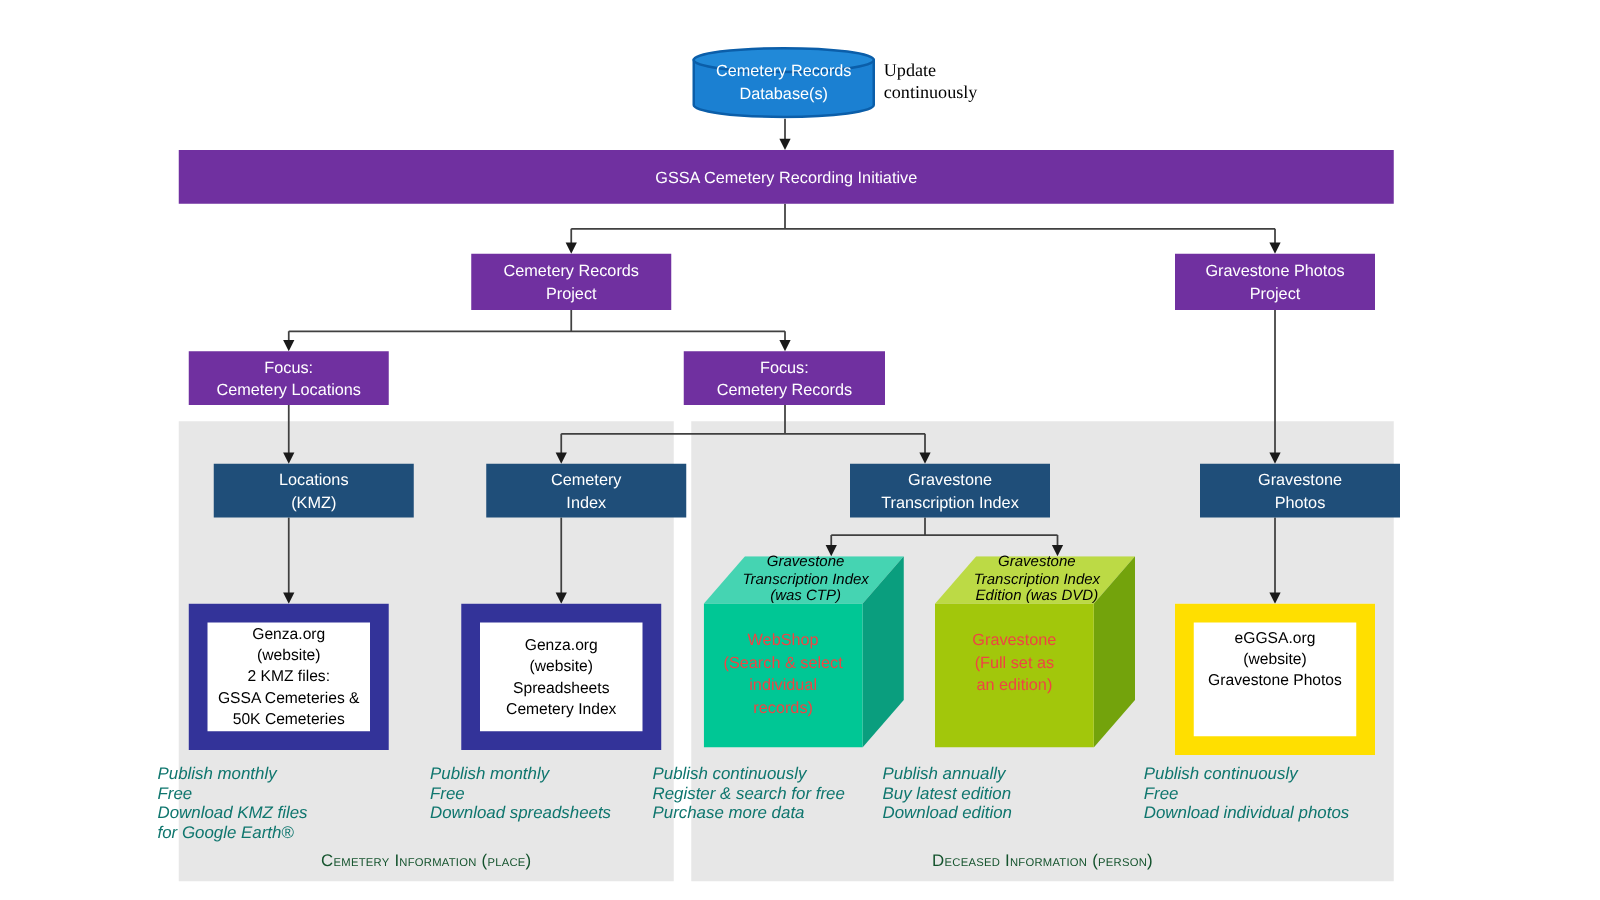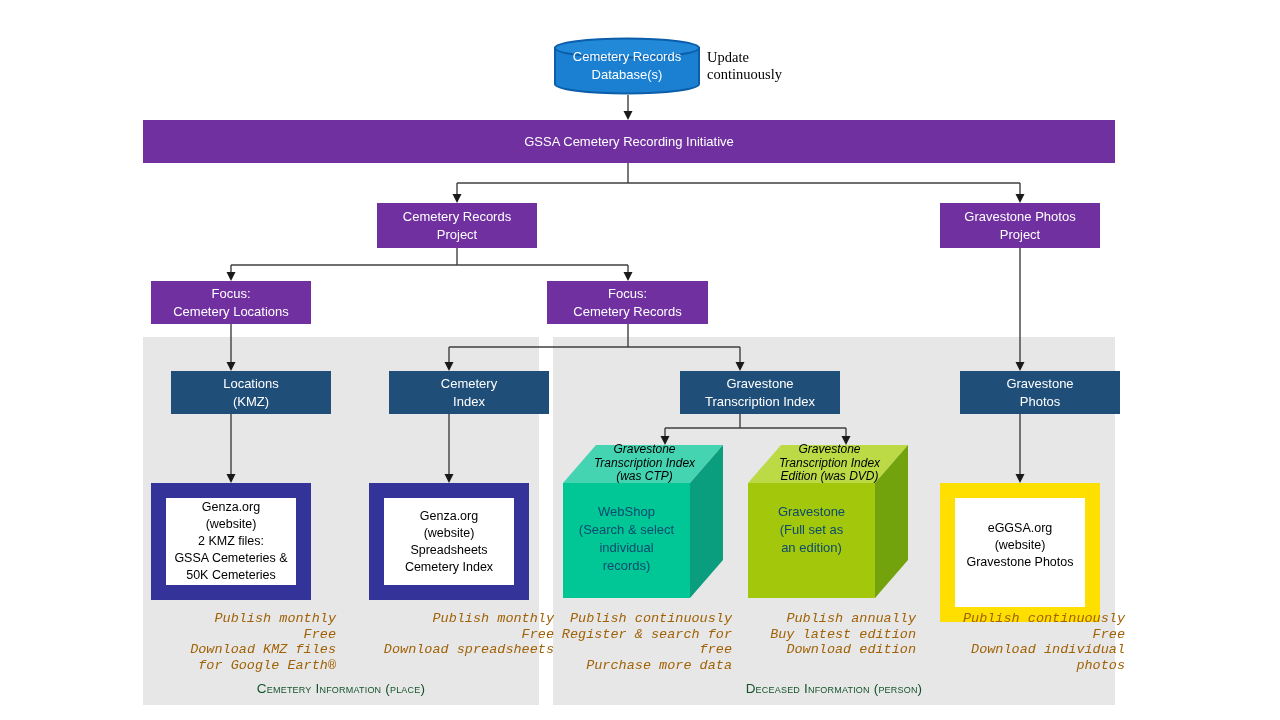--- a/index.html
+++ b/index.html
@@ -11,33 +11,33 @@
   .panel{position:absolute;background:var(--panel-gray);}
   .connectors{position:absolute;left:0;top:0;z-index:2;}
   .node{position:absolute;z-index:3;display:flex;flex-direction:column;
     align-items:center;justify-content:center;text-align:center;
     font-size:13px;line-height:1.32;color:#fff;}
   .purple{background:var(--purple);}
   .navy{background:var(--navy);margin-left:20px;}
   .banner{background:var(--purple);font-size:13px;}
   .framed{background:#fff;color:#000;font-size:12.5px;line-height:17px;}
   .framed.indigo{border:15px solid var(--indigo);}
-  .framed.yellow{border:15px solid var(--yellow);justify-content:flex-start;padding-top:22px;}
+  .framed.yellow{border:15px solid var(--yellow);justify-content:flex-start;padding-top:4px;}
   .cyl-wrap{position:absolute;left:553px;top:37px;width:148px;height:58px;z-index:3;}
   .cyl-text{position:absolute;left:553px;top:48px;width:148px;z-index:4;color:#fff;
     font-size:13px;line-height:1.35;text-align:center;}
   .note{position:absolute;left:707px;top:49px;width:140px;z-index:3;color:#000;
     font-family:"Liberation Serif",serif;font-size:14.5px;line-height:1.15;}
   .cube{position:absolute;z-index:3;}
   .cube-top-text{position:absolute;z-index:4;width:163px;text-align:center;color:#000;
     font-style:italic;font-size:12px;line-height:13.5px;}
-  .cube-front-text{position:absolute;z-index:4;width:127px;text-align:center;color:#0c4a6e;
+  .cube-front-text{position:absolute;z-index:4;width:127px;text-align:center;color:#ef4444;
     font-size:13px;line-height:18px;}
-  .caption{position:absolute;z-index:3;width:210px;text-align:right;color:#a16207;
-    font-family:Liberation Mono, monospace;font-style:italic;font-size:13.5px;line-height:15.5px;}
+  .caption{position:absolute;z-index:3;width:210px;text-align:left;color:#0f766e;
+    font-family:Liberation Sans, sans-serif;font-style:italic;font-size:13.5px;line-height:15.5px;}
   .section-label{position:absolute;z-index:3;text-align:center;color:#14532d;
     font-variant:small-caps;font-size:13.5px;letter-spacing:.2px;}
 </style>
 </head>
 <body>
 
 <div class="stage">
 
   <div class="panel" style="left:143px;top:337px;width:396px;height:368px;"></div>
   <div class="panel" style="left:553px;top:337px;width:562px;height:368px;"></div>

